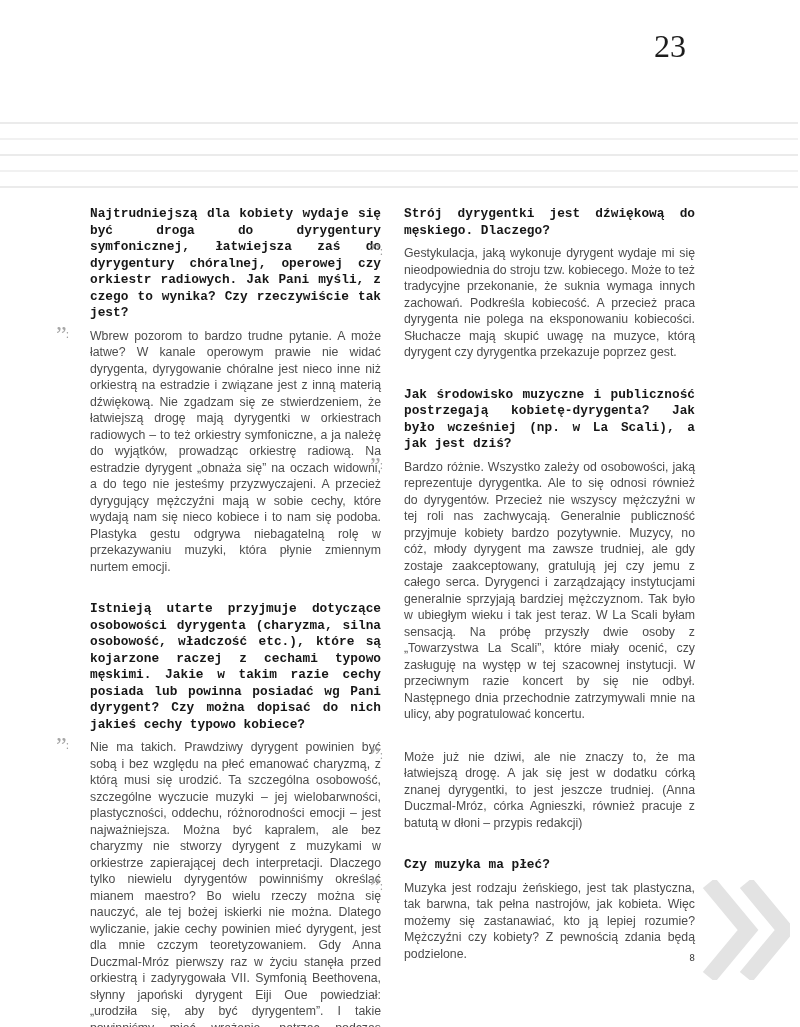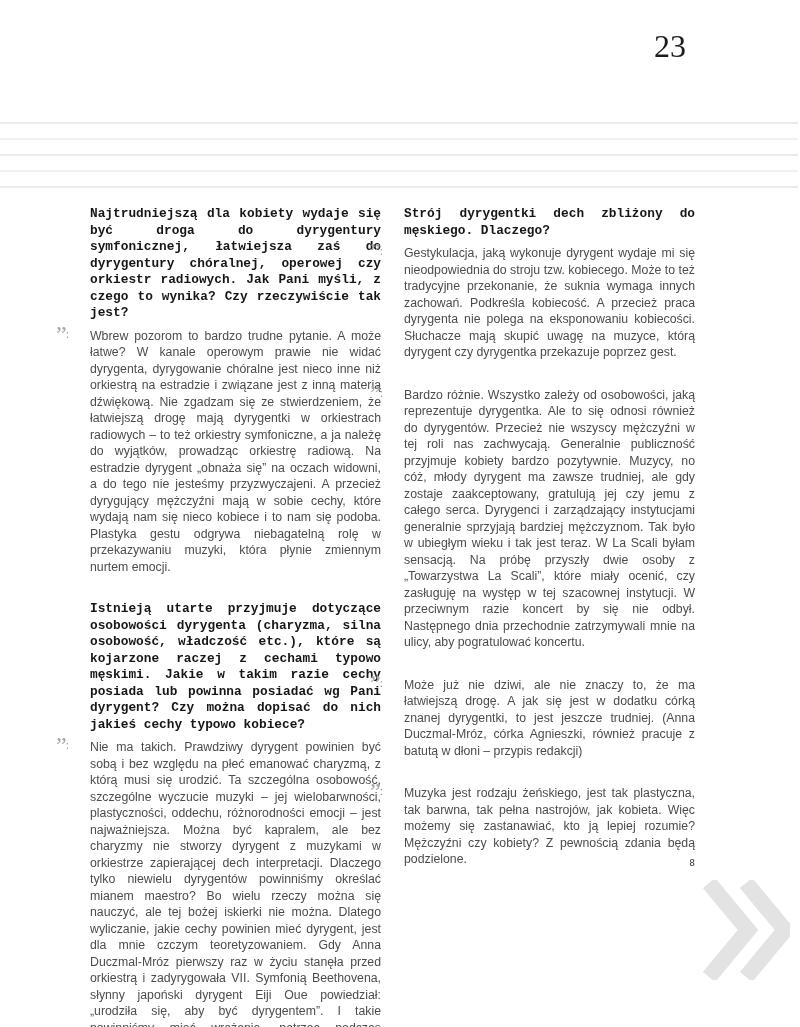--- a/index.html
+++ b/index.html
@@ -75,33 +75,35 @@
         <span>Wbrew pozorom to bardzo trudne pytanie. A może łatwe? W kanale operowym prawie nie widać dyrygenta, dyrygowanie chóralne jest nieco inne niż orkiestrą na estradzie i związane jest z inną materią dźwiękową. Nie zgadzam się ze stwierdzeniem, że łatwiejszą drogę mają dyrygentki w orkiestrach radiowych – to też orkiestry symfoniczne, a ja należę do wyjątków, prowadząc orkiestrę radiową. Na estradzie dyrygent „obnaża się” na oczach widowni, a do tego nie jesteśmy przyzwyczajeni. A przecież dyrygujący mężczyźni mają w sobie cechy, które wydają nam się nieco kobiece i to nam się podoba. Plastyka gestu odgrywa niebagatelną rolę w przekazywaniu muzyki, która płynie zmiennym nurtem emocji.</span>
       </div>
       <p class="q">Istnieją utarte przyjmuje dotyczące osobowości dyrygenta (charyzma, silna osobowość, władczość etc.), które są kojarzone raczej z cechami typowo męskimi. Jakie w takim razie cechy posiada lub powinna posiadać wg Pani dyrygent? Czy można dopisać do nich jakieś cechy typowo kobiece?</p>
       <div class="answer">
         <span class="qicon"><span class="curl">”</span><span class="colon">:</span></span>
         <span>Nie ma takich. Prawdziwy dyrygent powinien być sobą i bez względu na płeć emanować charyzmą, z którą musi się urodzić. Ta szczególna osobowość, szczególne wyczucie muzyki – jej wielobarwności, plastyczności, oddechu, różnorodności emocji – jest najważniejsza. Można być kapralem, ale bez charyzmy nie stworzy dyrygent z muzykami w orkiestrze zapierającej dech interpretacji. Dlaczego tylko niewielu dyrygentów powinniśmy określać mianem maestro? Bo wielu rzeczy można się nauczyć, ale tej bożej iskierki nie można. Dlatego wyliczanie, jakie cechy powinien mieć dyrygent, jest dla mnie czczym teoretyzowaniem. Gdy Anna Duczmal-Mróz pierwszy raz w życiu stanęła przed orkiestrą i zadyrygowała VII. Symfonią Beethovena, słynny japoński dyrygent Eiji Oue powiedział: „urodziła się, aby być dyrygentem”. I takie powinniśmy mieć wrażenie, patrząc podczas koncertu na dyrygenta i słuchając, jak orkiestra poddaje się jego przewodnictwu i gra jak zaczarowana.</span>
       </div>
     </div>
 
     <div class="col">
-      <p class="q">Strój dyrygentki dech zbliżony do męskiego. Dlaczego?</p>
+      <p class="q">Strój dyrygentki jest dźwiękową do męskiego. Dlaczego?</p>
       <div class="answer">
         <span class="qicon"><span class="curl">”</span><span class="colon">:</span></span>
         <span>Gestykulacja, jaką wykonuje dyrygent wydaje mi się nieodpowiednia do stroju tzw. kobiecego. Może to też tradycyjne przekonanie, że suknia wymaga innych zachowań. Podkreśla kobiecość. A przecież praca dyrygenta nie polega na eksponowaniu kobiecości. Słuchacze mają skupić uwagę na muzyce, którą dyrygent czy dyrygentka przekazuje poprzez gest.</span>
       </div>
+      <p class="q">Jak środowisko muzyczne i publiczność postrzegają kobietę-dyrygenta? Jak było wcześniej (np. w La Scali), a jak jest dziś?</p>
       <div class="answer">
         <span class="qicon"><span class="curl">”</span><span class="colon">:</span></span>
         <span>Bardzo różnie. Wszystko zależy od osobowości, jaką reprezentuje dyrygentka. Ale to się odnosi również do dyrygentów. Przecież nie wszyscy mężczyźni w tej roli nas zachwycają. Generalnie publiczność przyjmuje kobiety bardzo pozytywnie. Muzycy, no cóż, młody dyrygent ma zawsze trudniej, ale gdy zostaje zaakceptowany, gratulują jej czy jemu z całego serca. Dyrygenci i zarządzający instytucjami generalnie sprzyjają bardziej mężczyznom. Tak było w ubiegłym wieku i tak jest teraz. W La Scali byłam sensacją. Na próbę przyszły dwie osoby z „Towarzystwa La Scali”, które miały ocenić, czy zasługuję na występ w tej szacownej instytucji. W przeciwnym razie koncert by się nie odbył. Następnego dnia przechodnie zatrzymywali mnie na ulicy, aby pogratulować koncertu.</span>
       </div>
       <div class="answer">
         <span class="qicon"><span class="curl">”</span><span class="colon">:</span></span>
         <span>Może już nie dziwi, ale nie znaczy to, że ma łatwiejszą drogę. A jak się jest w dodatku córką znanej dyrygentki, to jest jeszcze trudniej. (Anna Duczmal-Mróz, córka Agnieszki, również pracuje z batutą w dłoni – przypis redakcji)</span>
       </div>
+      <p class="q">Czy muzyka ma płeć?</p>
       <div class="answer">
         <span class="qicon"><span class="curl">”</span><span class="colon">:</span></span>
         <span>Muzyka jest rodzaju żeńskiego, jest tak plastyczna, tak barwna, tak pełna nastrojów, jak kobieta. Więc możemy się zastanawiać, kto ją lepiej rozumie? Mężczyźni czy kobiety? Z pewnością zdania będą podzielone.</span>
         <span class="endmark">8</span>
       </div>
     </div>
 
   </div>
 
   <div class="chevrons">

